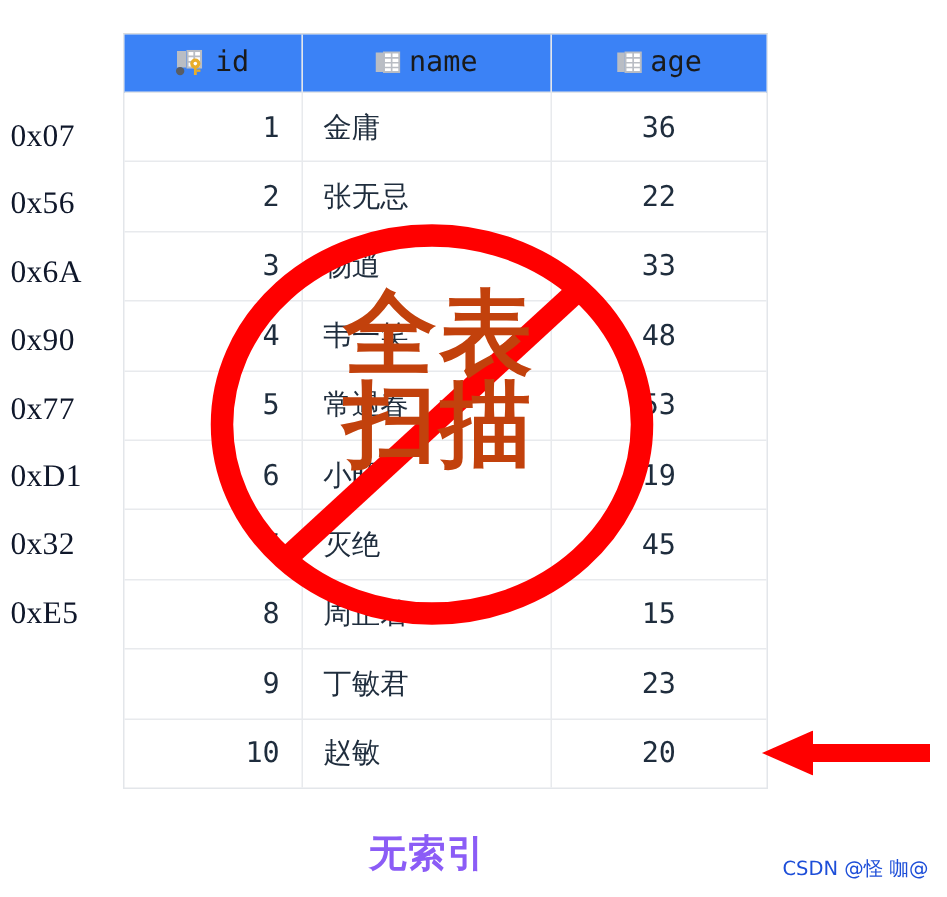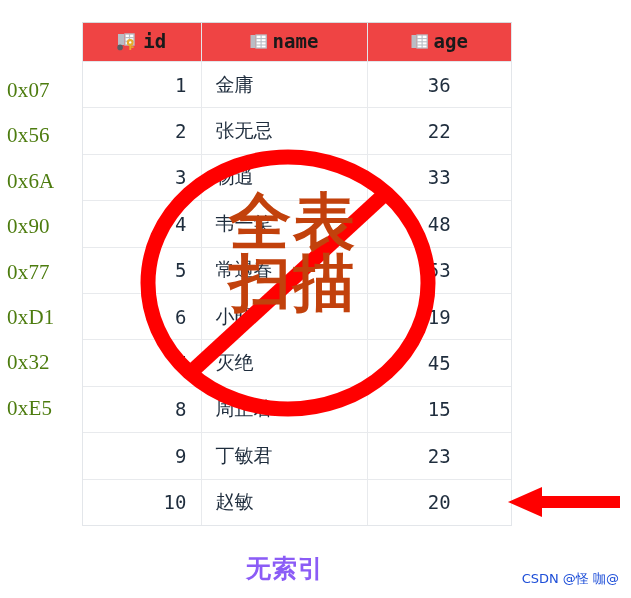--- a/index.html
+++ b/index.html
@@ -26,21 +26,21 @@
     position: absolute;
     left: 0px;
     top: 68px;
     width: 80px;
   }
   .addr {
     height: 45.4px;
     line-height: 45.4px;
     text-align: left;
     padding-left: 7px;
-    color: #4d7c0f;
+    color: #0f172a;
     font-family: "Liberation Serif", "DejaVu Serif", serif;
     font-size: 21px;
     letter-spacing: 0.2px;
     white-space: nowrap;
   }
 
   
   .table-wrap {
     position: absolute;
     left: 82px;
@@ -54,26 +54,26 @@
   table.grid {
     border-collapse: collapse;
     width: 100%;
     table-layout: fixed;
   }
   table.grid col.c-id   { width: 118px; }
   table.grid col.c-name { width: 166px; }
   table.grid col.c-age  { width: 144px; }
 
   table.grid thead th {
-    background: #ef4444;
+    background: #3b82f6;
     border-right: 1px solid #e3e6ea;
     border-bottom: 1px solid #e3e6ea;
     height: 38px;
     padding: 0;
-    font-weight: bold;
+    font-weight: normal;
     font-size: 19px;
     color: #1a1a1a;
     font-family: "DejaVu Sans Mono", "Liberation Mono", monospace;
   }
   table.grid thead th:last-child { border-right: none; }
 
   .th-inner {
     display: flex;
     align-items: center;
     justify-content: center;

